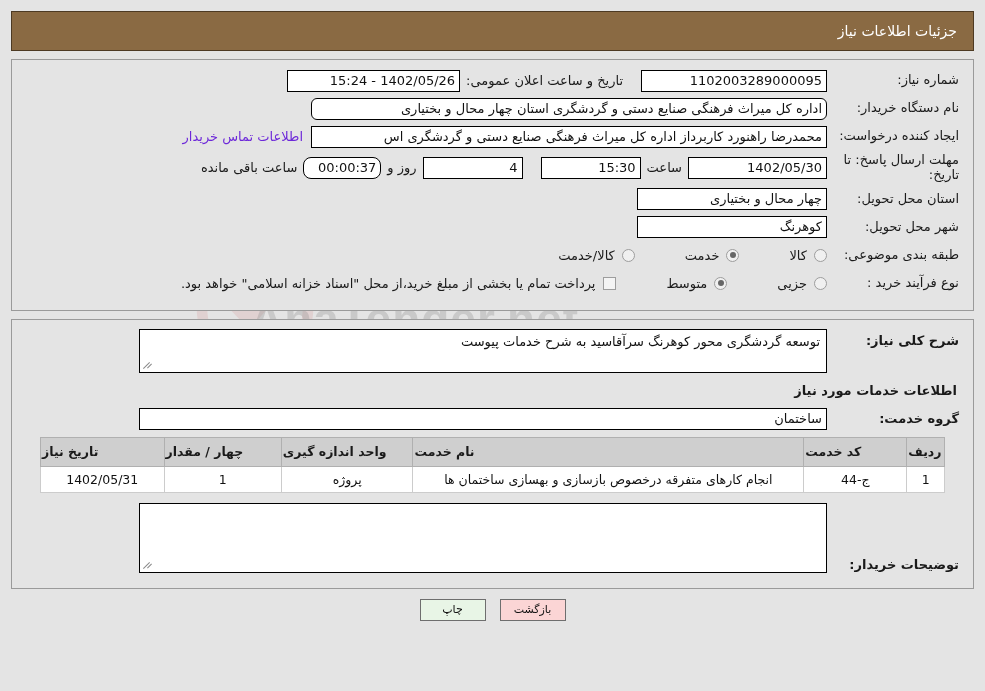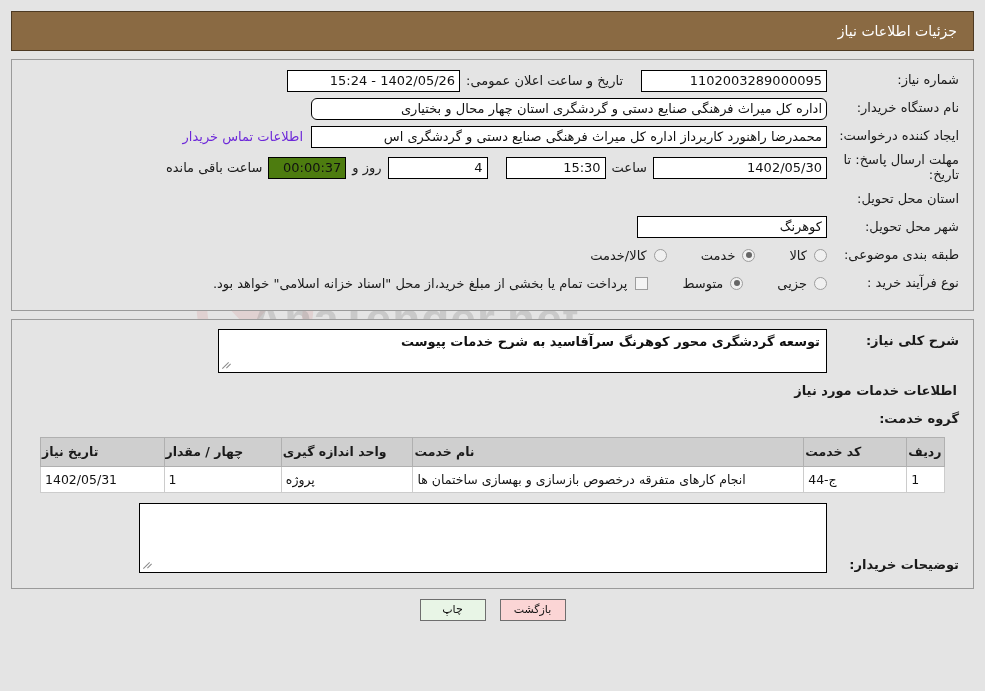--- a/index.html
+++ b/index.html
@@ -108,26 +108,26 @@
     box-sizing: border-box;
     font-size: 13px;
     text-align: right;
     color: #111;
     padding: 0 4px;
     overflow: hidden;
     white-space: nowrap;
     font-family: "DejaVu Sans", "Liberation Sans", sans-serif;
   }
   .fld.right { text-align: right; }
-  .fld.cream { background: #4d7c0f; }
+  .fld.cream { background: #ffffff; border-radius: 8px; }
 
   .w-needno   { width: 186px; }
   .w-org      { width: 516px; border-radius: 6px; }
   .w-creator  { width: 516px; }
-  .w-date     { width: 174px; }
+  .w-date     { width: 139px; }
   .w-time     { width: 100px; }
   .w-days     { width: 100px; }
   .w-count    { width: 78px; }
   .w-prov     { width: 190px; }
   .w-city     { width: 190px; }
   .w-pubdate  { width: 173px; }
   .w-svcgrp   { width: 688px; }
 
   .inline-lbl {
     font-size: 13px;
@@ -170,21 +170,21 @@
     left: 2.5px; top: 2.5px;
     width: 6px; height: 6px;
     border-radius: 50%;
     background: #666;
   }
   .radio-item {
     display: flex;
     align-items: center;
     margin-left: 34px;
   }
-  .radio-item .rlbl { margin-right: 7px; font-size: 13px; white-space: nowrap; }
+  .radio-item .rlbl { margin-right: 7px; font-size: 13px; white-space: nowrap; margin-left: 16px; }
 
   .checkbox {
     width: 13px; height: 13px;
     border: 1px solid #9d9d9d;
     background: #f4f4f4;
     display: inline-block;
     vertical-align: middle;
     box-sizing: border-box;
     flex: 0 0 13px;
   }
@@ -214,23 +214,22 @@
   .ta .grip::after {
     content: "";
     position: absolute;
     background: #8a8a8a;
     transform: rotate(45deg);
   }
   .ta .grip::before { width: 1px; height: 9px; left: 4px; top: 0; }
   .ta .grip::after  { width: 1px; height: 6px; left: 7px; top: 2px; }
 
   .ta-need {
-    width: 609px;
+    width: 688px;
     height: 44px;
-    font-weight: bold;
   }
   .ta-buyer {
     width: 688px;
     height: 70px;
   }
 
   .section-head {
     font-size: 13px;
     font-weight: 700;
     text-align: right;
@@ -253,21 +252,21 @@
     border: 1px solid #b0b0b0;
     height: 26px;
     font-weight: 700;
     color: #1a1a1a;
     text-align: left;
     font-size: 12.5px;
   }
   table.items td {
     border: 1px solid #cccccc;
     height: 25px;
-    text-align: left;
+    text-align: center;
     color: #111;
     background: #ffffff;
     font-size: 12.5px;
     padding: 0 4px;
   }
   .col-radif { width: 34px; }
   .col-code  { width: 98px; }
   .col-name  { width: 380px; }
   .col-unit  { width: 126px; }
   .col-qty   { width: 112px; }
@@ -345,20 +344,21 @@
       <div class="right-group">
         <div class="fld w-days">4</div>
         <span class="inline-lbl">روز و</span>
         <div class="fld w-count cream">00:00:37</div>
         <span class="inline-lbl">ساعت باقی مانده</span>
       </div>
     </div>
 
     <div class="frow">
       <div class="flabel">استان محل تحویل:</div>
+      <div class="fld w-prov right">چهار محال و بختیاری</div>
     </div>
 
     <div class="frow">
       <div class="flabel">شهر محل تحویل:</div>
       <div class="fld w-city right">کوهرنگ</div>
     </div>
 
     <div class="frow">
       <div class="flabel">طبقه بندی موضوعی:</div>
       <div class="radio-item">
@@ -402,20 +402,21 @@
       <div class="ta ta-need">
         <span>توسعه گردشگری محور کوهرنگ سرآقاسید به شرح خدمات پیوست</span>
         <span class="grip"></span>
       </div>
     </div>
 
     <div class="section-head">اطلاعات خدمات مورد نیاز</div>
 
     <div class="frow">
       <div class="flabel bold-lbl">گروه خدمت:</div>
+      <div class="fld w-svcgrp right">ساختمان</div>
     </div>
 
     <div class="tbl-wrap">
       <table class="items">
         <thead>
           <tr>
             <th class="col-radif">ردیف</th>
             <th class="col-code">کد خدمت</th>
             <th class="col-name">نام خدمت</th>
             <th class="col-unit">واحد اندازه گیری</th>

